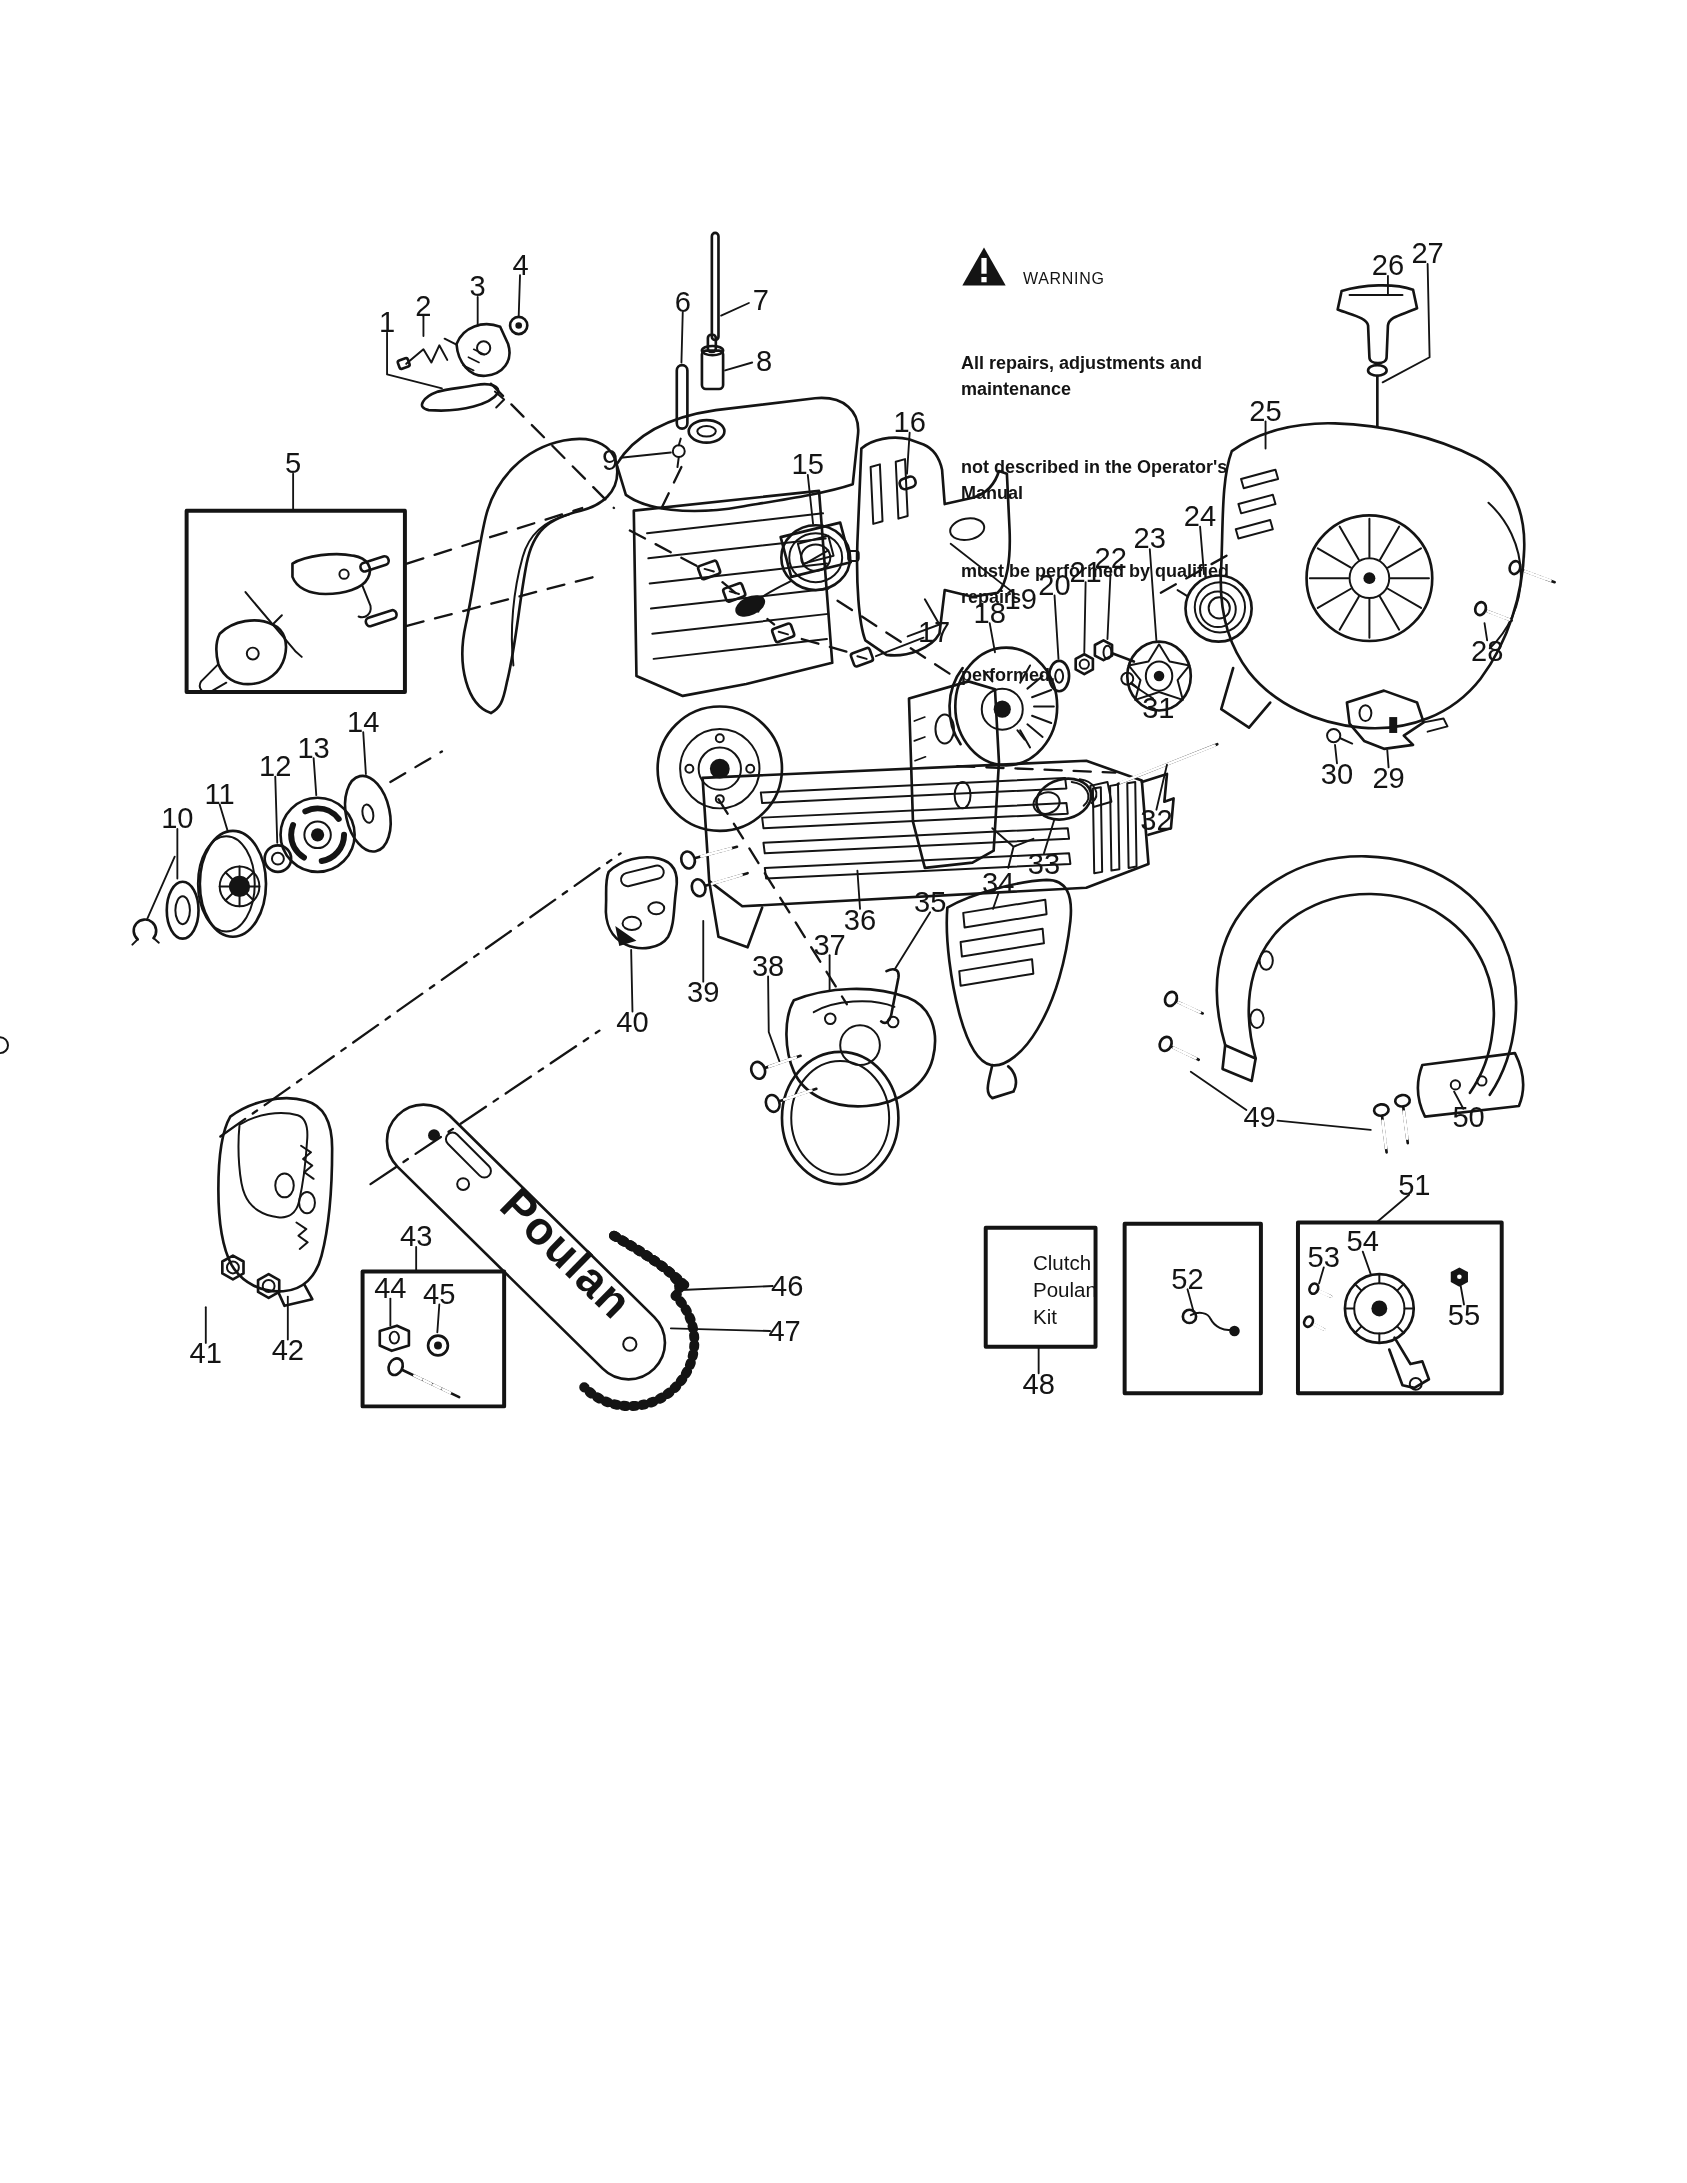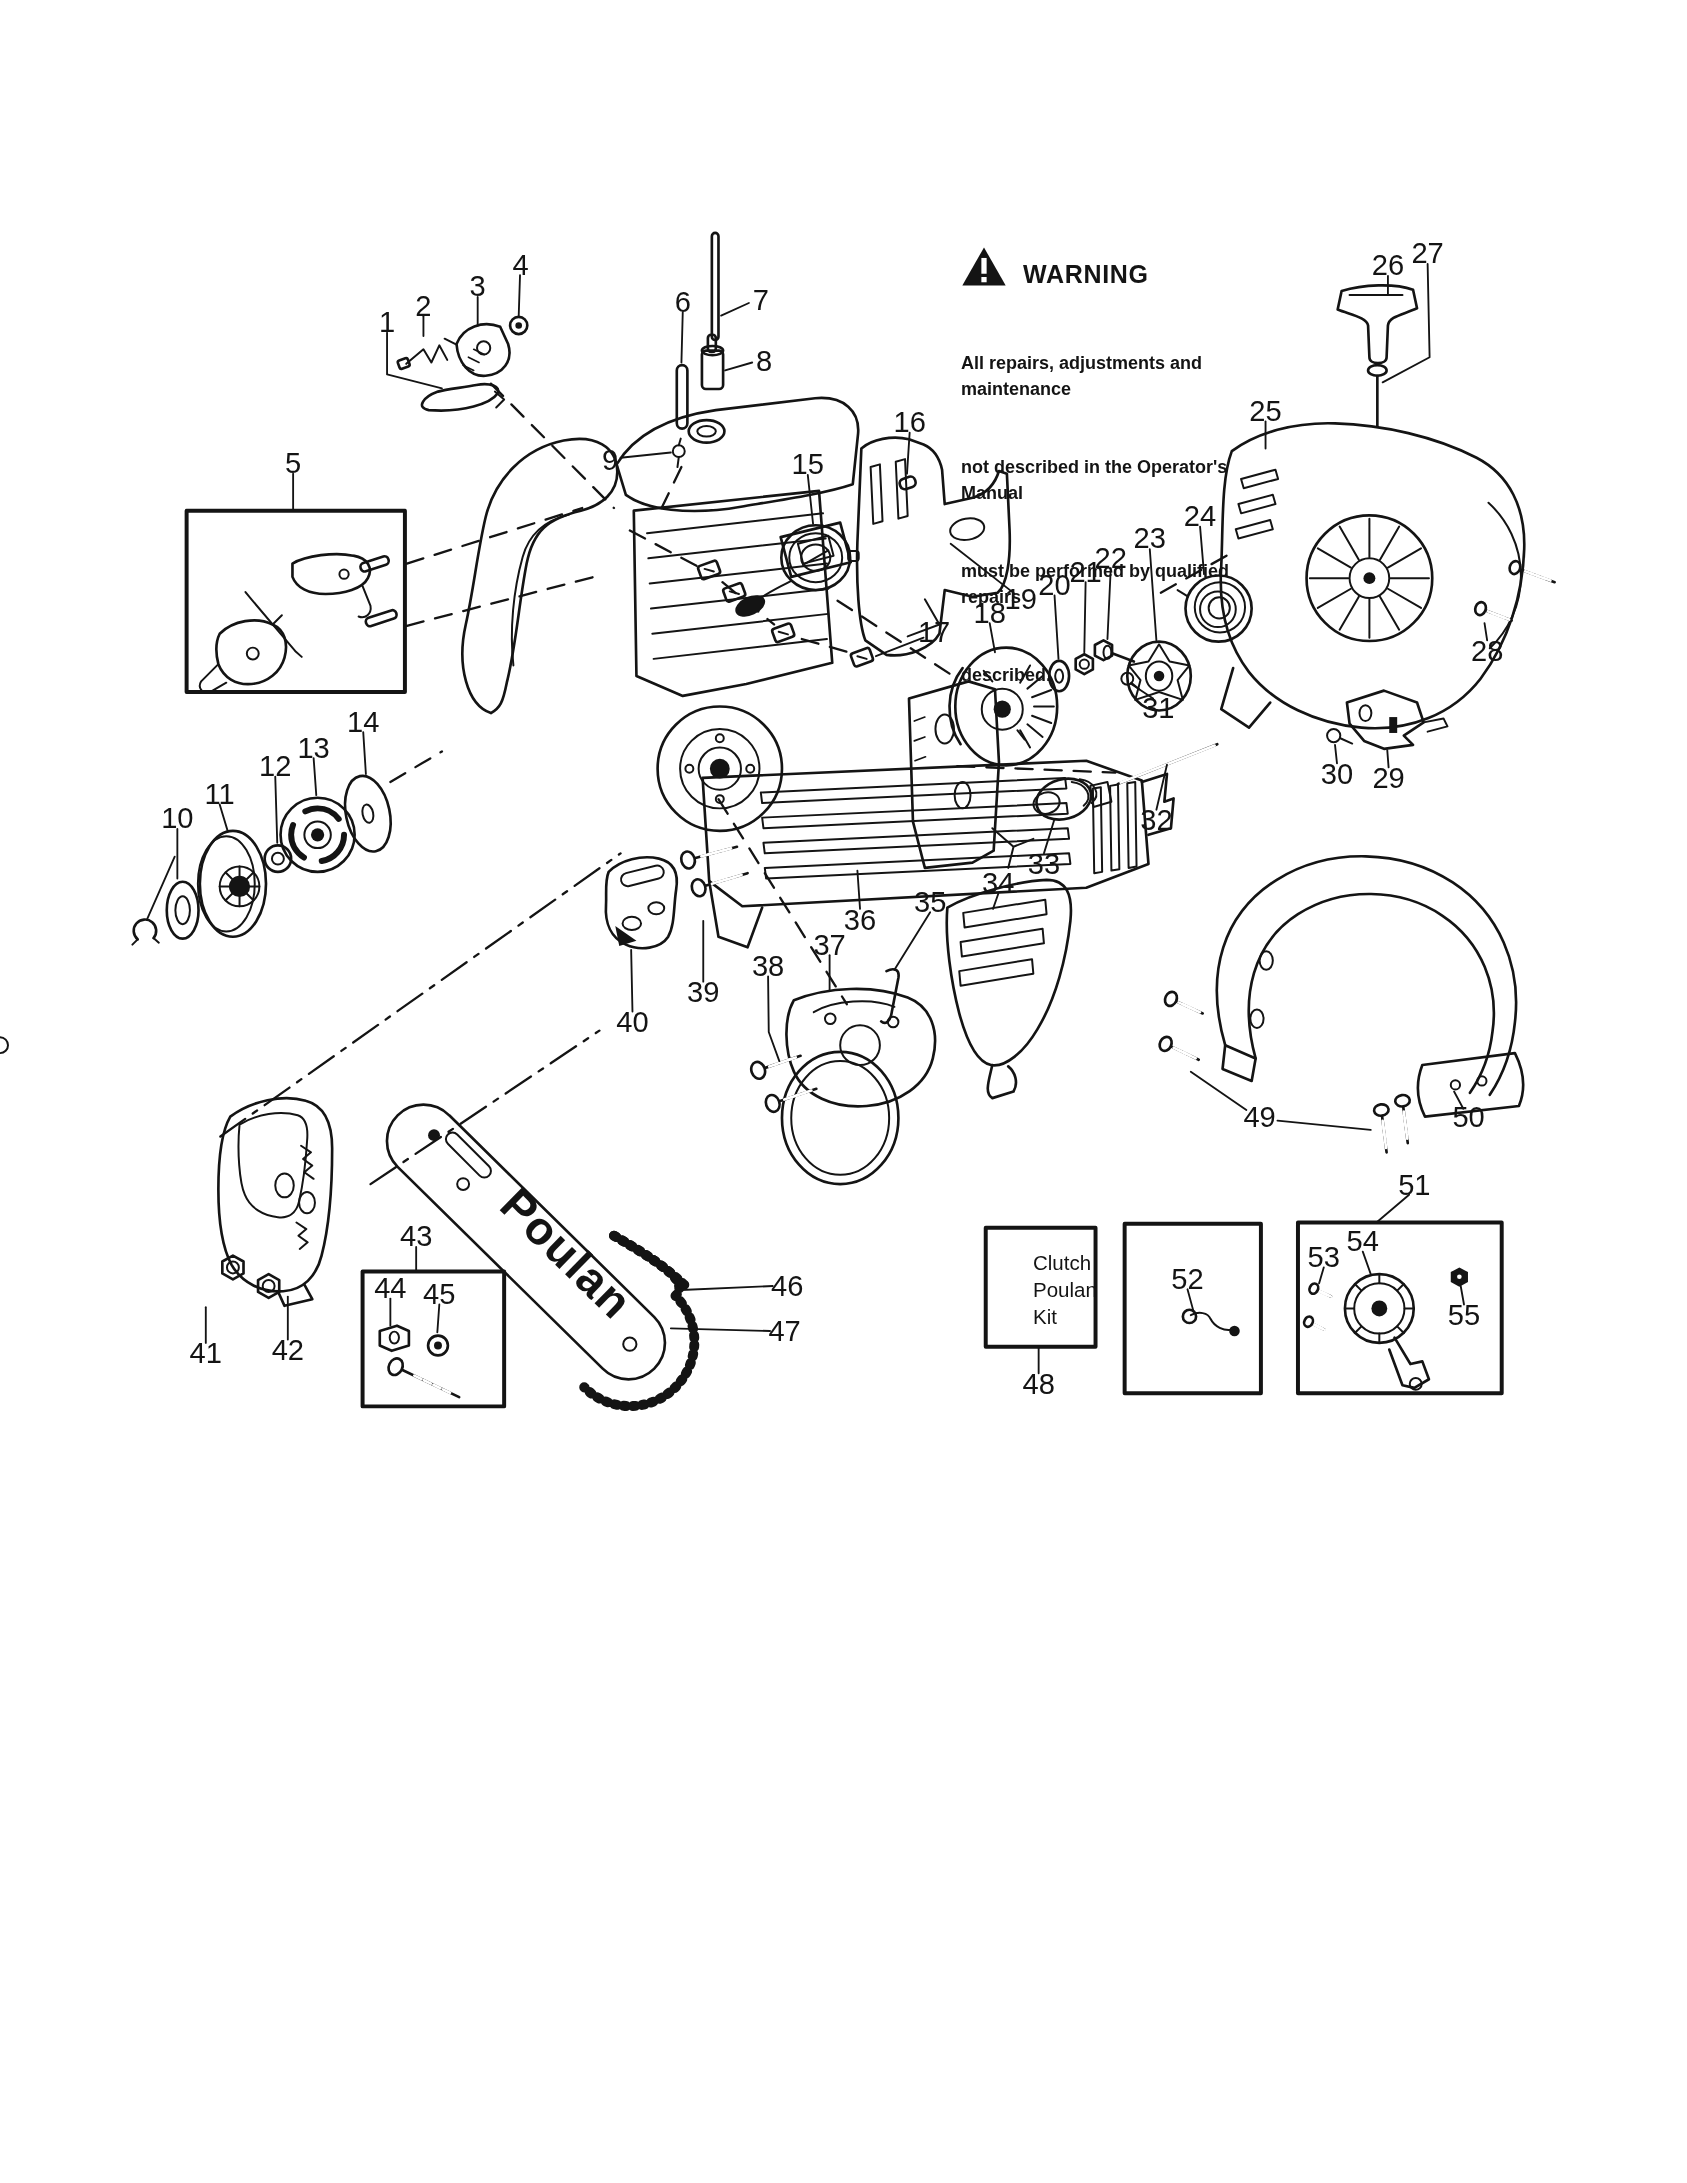--- a/index.html
+++ b/index.html
@@ -18,21 +18,21 @@
   #diagram .dashed{stroke-width:3.5;stroke-dasharray:26 18;}
   #diagram .dashdot{stroke-width:3.5;stroke-dasharray:46 14 8 14;}
   #diagram .chain{stroke-width:15;stroke-dasharray:4 10;}
   #diagram .wtick{stroke:#ffffff;stroke-width:4;}
   #diagram text.plabel{font-family:"Liberation Sans",sans-serif;font-size:44px;fill:#141414;
       stroke:none;text-anchor:middle;dominant-baseline:central;}
   #diagram text.brand{font-family:"Liberation Sans",sans-serif;font-weight:bold;font-size:70px;
       letter-spacing:2px;fill:#141414;stroke:none;}
   .warning-block{position:absolute;left:961px;top:246px;width:316px;}
   .warn-head{display:flex;align-items:flex-end;gap:16px;}
-  .warn-title{font-size:25px;font-weight:bold;letter-spacing:0.7px;line-height:1;}
+  .warn-title{font-size:16px;font-weight:normal;letter-spacing:0.7px;line-height:1;}
   .warn-body{margin-top:10.6px;font-size:18px;font-weight:bold;line-height:26px;white-space:pre-wrap;}
   .kit-text{position:absolute;left:1033px;top:1249px;font-size:20.5px;line-height:27px;}
 </style>
 </head>
 <body>
 
 <div class="page">
 
   <svg id="diagram" width="1687" height="2183" viewBox="0 0 2550 3300">
 
@@ -543,21 +543,21 @@
         <path d="M35 2 L68 60 L2 60 Z" fill="#141414"></path>
         <rect x="31" y="18" width="8" height="24" fill="#ffffff"></rect>
         <rect x="31" y="47" width="8" height="8" fill="#ffffff"></rect>
       </svg>
       <span class="warn-title">WARNING</span>
     </div>
     <div class="warn-body">
       <div class="warn-line">All repairs, adjustments and maintenance</div>
       <div class="warn-line">not described in the Operator's Manual</div>
       <div class="warn-line">must be performed by qualified  repairs</div>
-      <div class="warn-line">described.</div>
+      <div class="warn-line">performed.</div>
     </div>
   </div>
 
   <div class="kit-text">
     <div>Clutch</div>
     <div>Poulan</div>
     <div>Kit</div>
   </div>
 
 </div>

